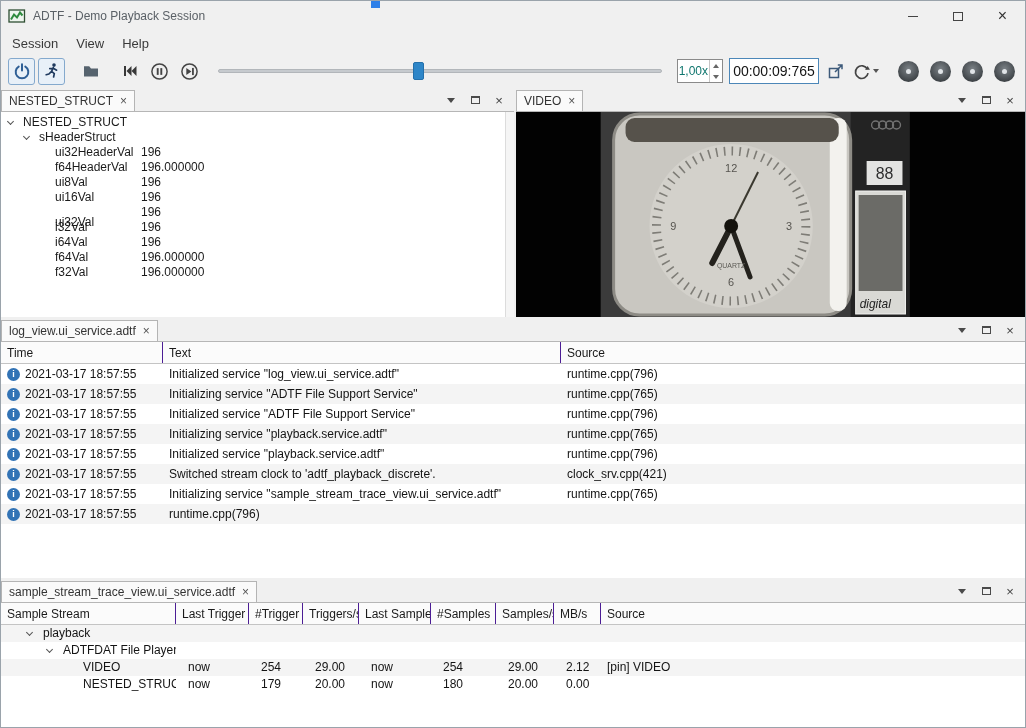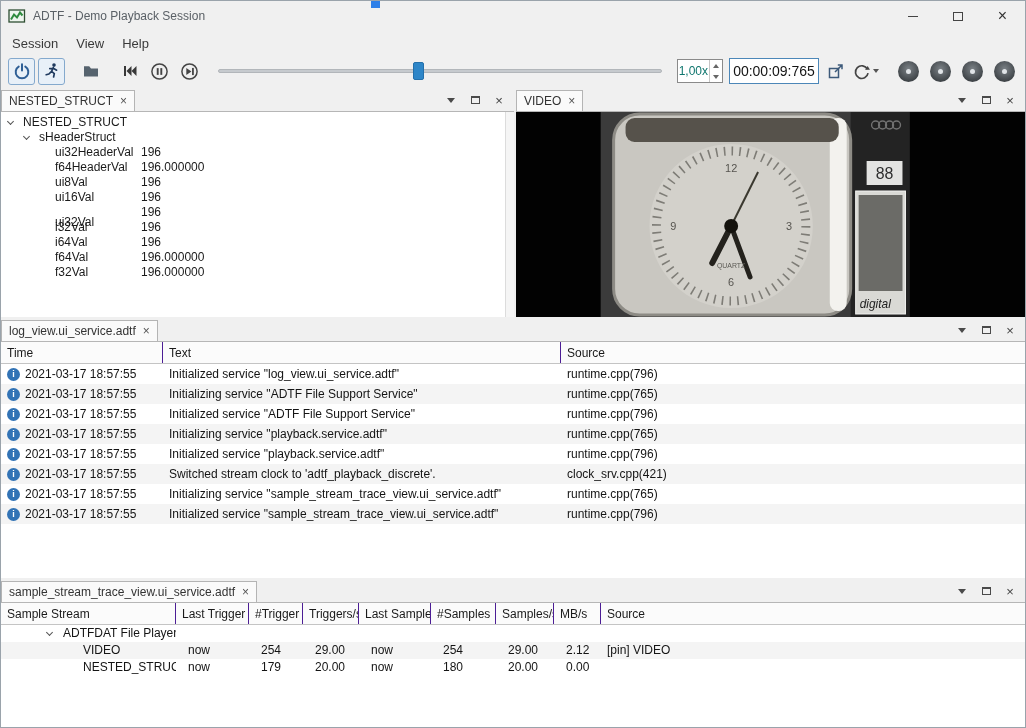--- a/index.html
+++ b/index.html
@@ -413,21 +413,20 @@
                 <span>2021-03-17 18:57:55</span>
               </div>
               <div class="lcell">Initializing service "sample_stream_trace_view.ui_service.adtf"</div>
               <div class="lcell">runtime.cpp(765)</div>
             </div>
             <div class="grid-log lrow alt">
               <div class="lcell">
                 <span class="info-ico"></span>
                 <span>2021-03-17 18:57:55</span>
               </div>
-              <div class="lcell">Initialized service "sample_stream_trace_view.ui_service.adtf"</div>
               <div class="lcell">runtime.cpp(796)</div>
             </div>
           </div>
       </div>
     </div>
 
     <div class="split-h"></div>
 
     <div class="dock fill">
       <div class="dock-tabbar">
@@ -453,20 +452,34 @@
             <div class="hcell">Last Trigger</div>
             <div class="hcell">#Trigger</div>
             <div class="hcell">Triggers/s</div>
             <div class="hcell">Last Sample</div>
             <div class="hcell">#Samples</div>
             <div class="hcell">Samples/s</div>
             <div class="hcell">MB/s</div>
             <div class="hcell">Source</div>
           </div>
         <div>
+            <div class="grid-trace srow alt">
+              <div class="scell name-cell">
+                <span class="chev" style="left: 26px;"></span>
+                <span class="slabel" style="left: 42px;">playback</span>
+              </div>
+              <div class="scell"></div>
+              <div class="scell"></div>
+              <div class="scell"></div>
+              <div class="scell"></div>
+              <div class="scell"></div>
+              <div class="scell"></div>
+              <div class="scell"></div>
+              <div class="scell src"></div>
+            </div>
             <div class="grid-trace srow">
               <div class="scell name-cell">
                 <span class="chev" style="left: 46px;"></span>
                 <span class="slabel" style="left: 62px;">ADTFDAT File Player</span>
               </div>
               <div class="scell"></div>
               <div class="scell"></div>
               <div class="scell"></div>
               <div class="scell"></div>
               <div class="scell"></div>

